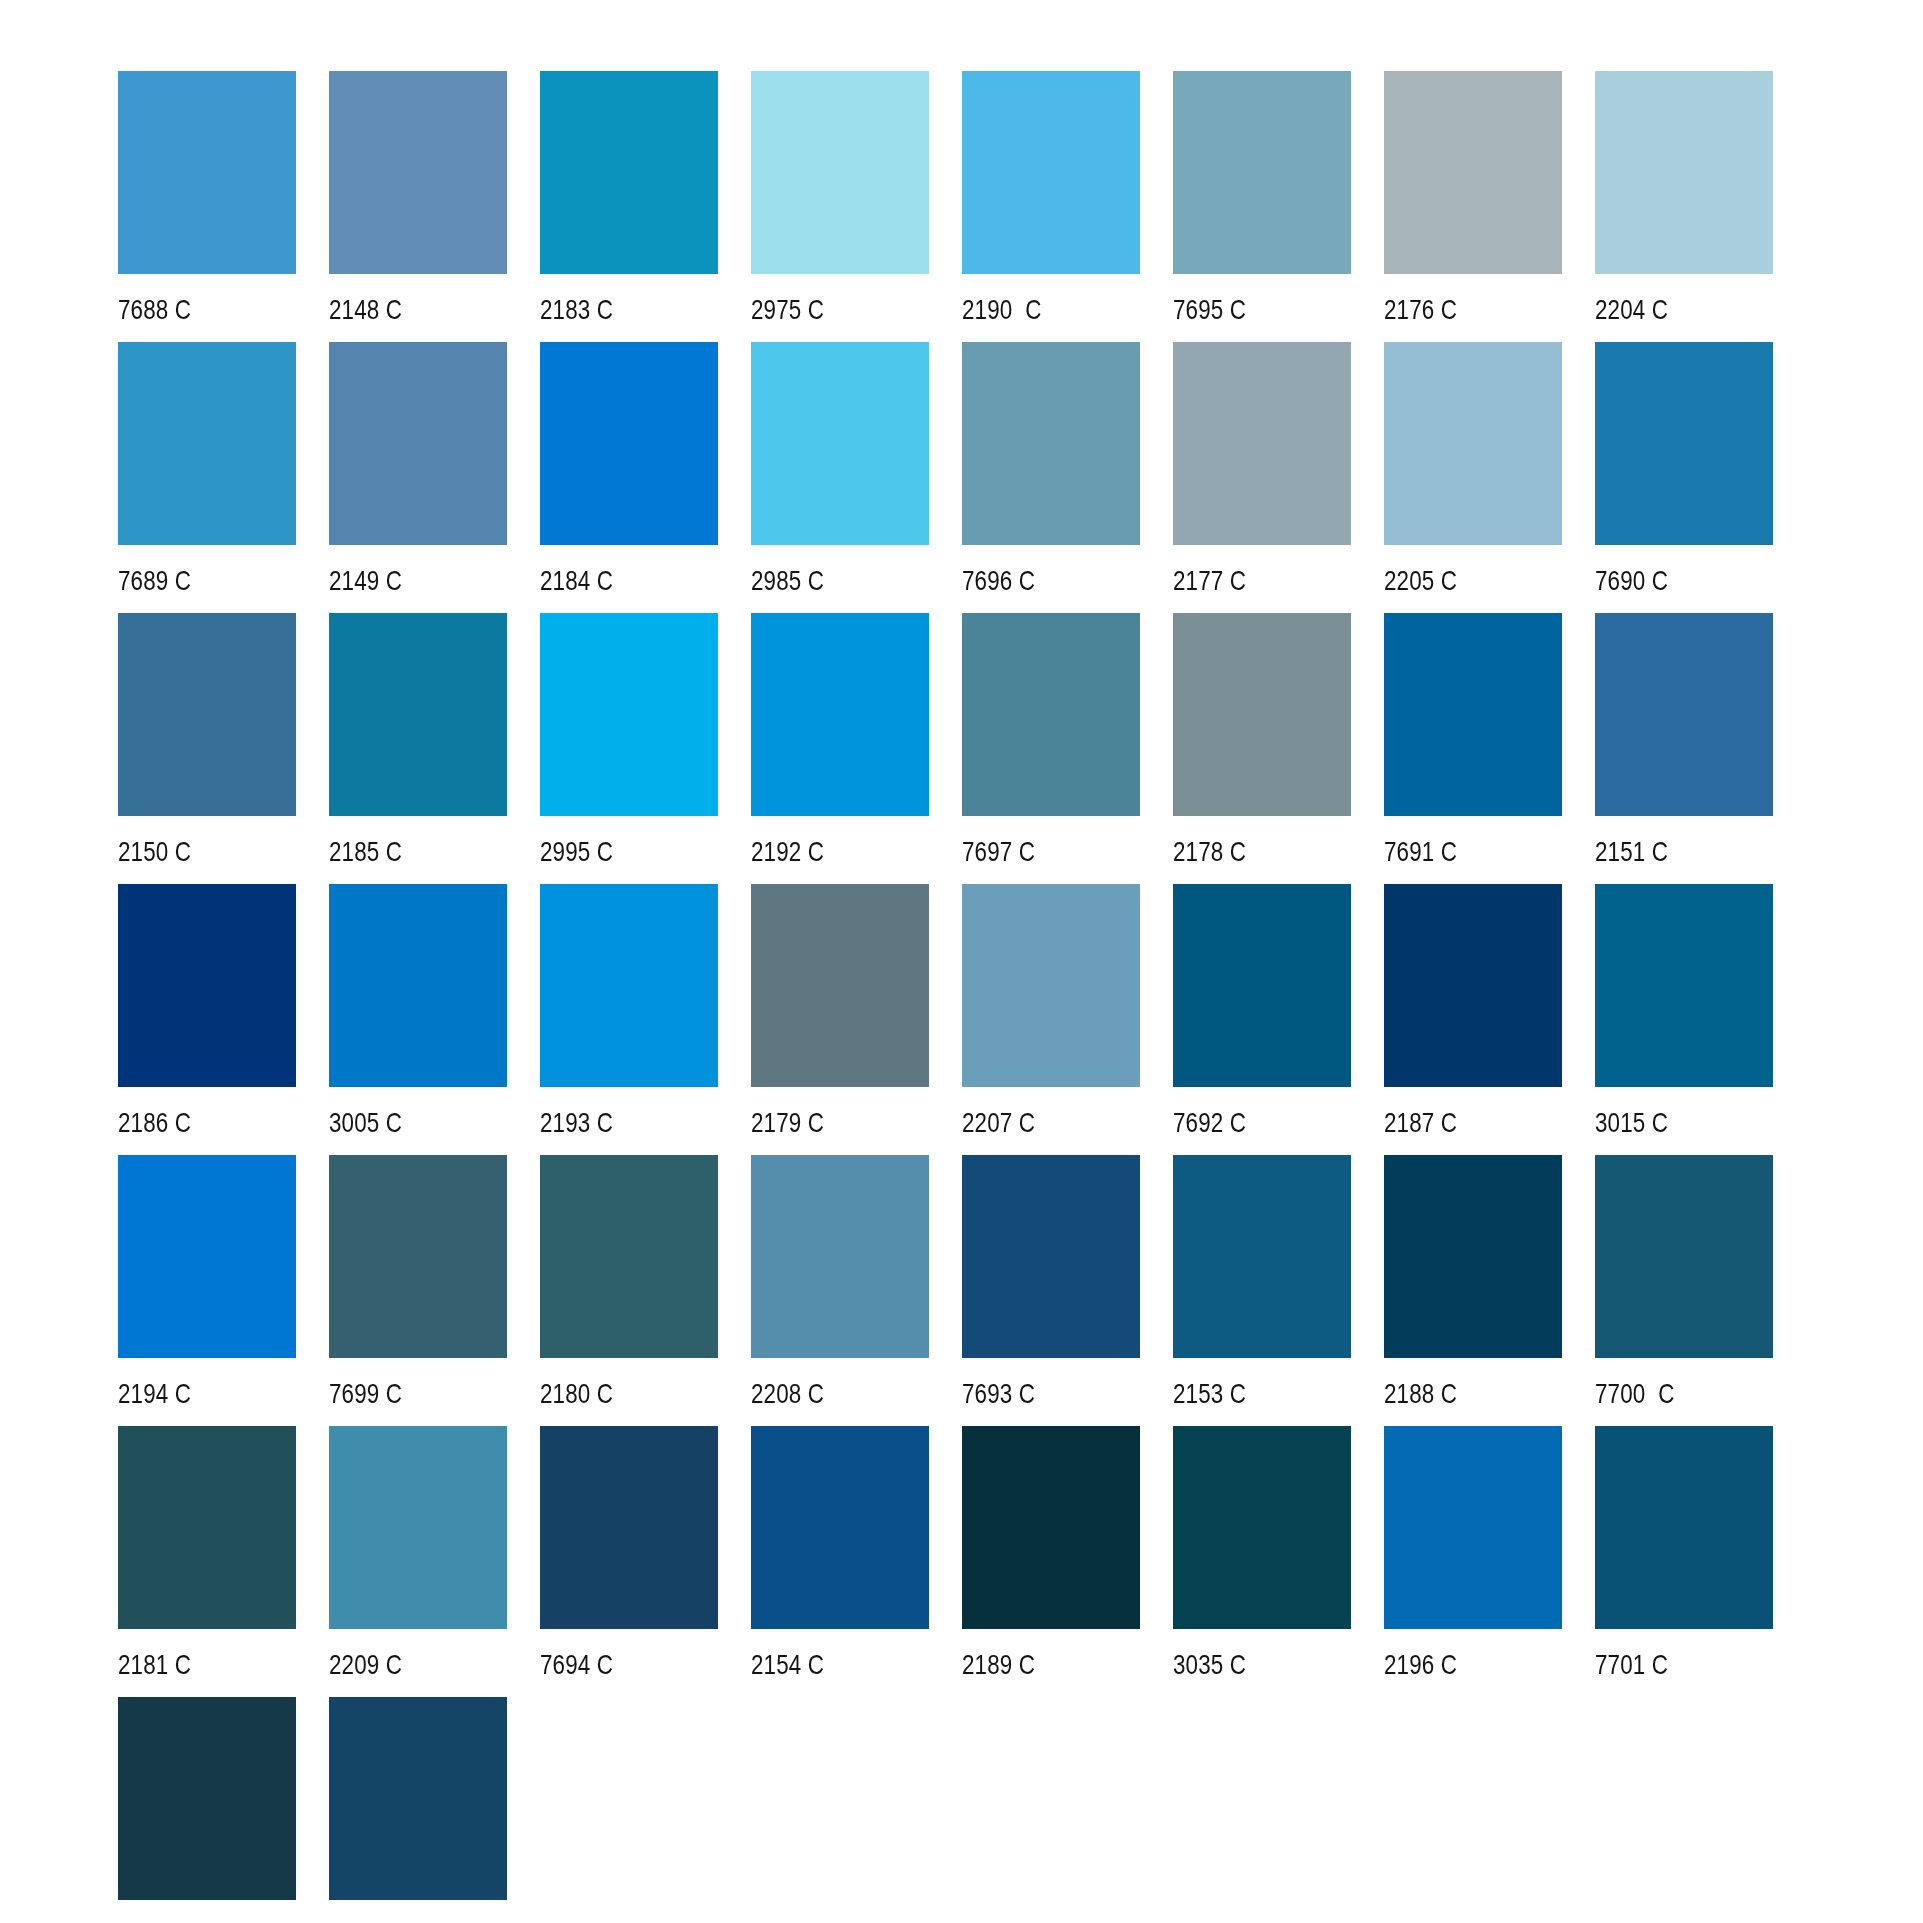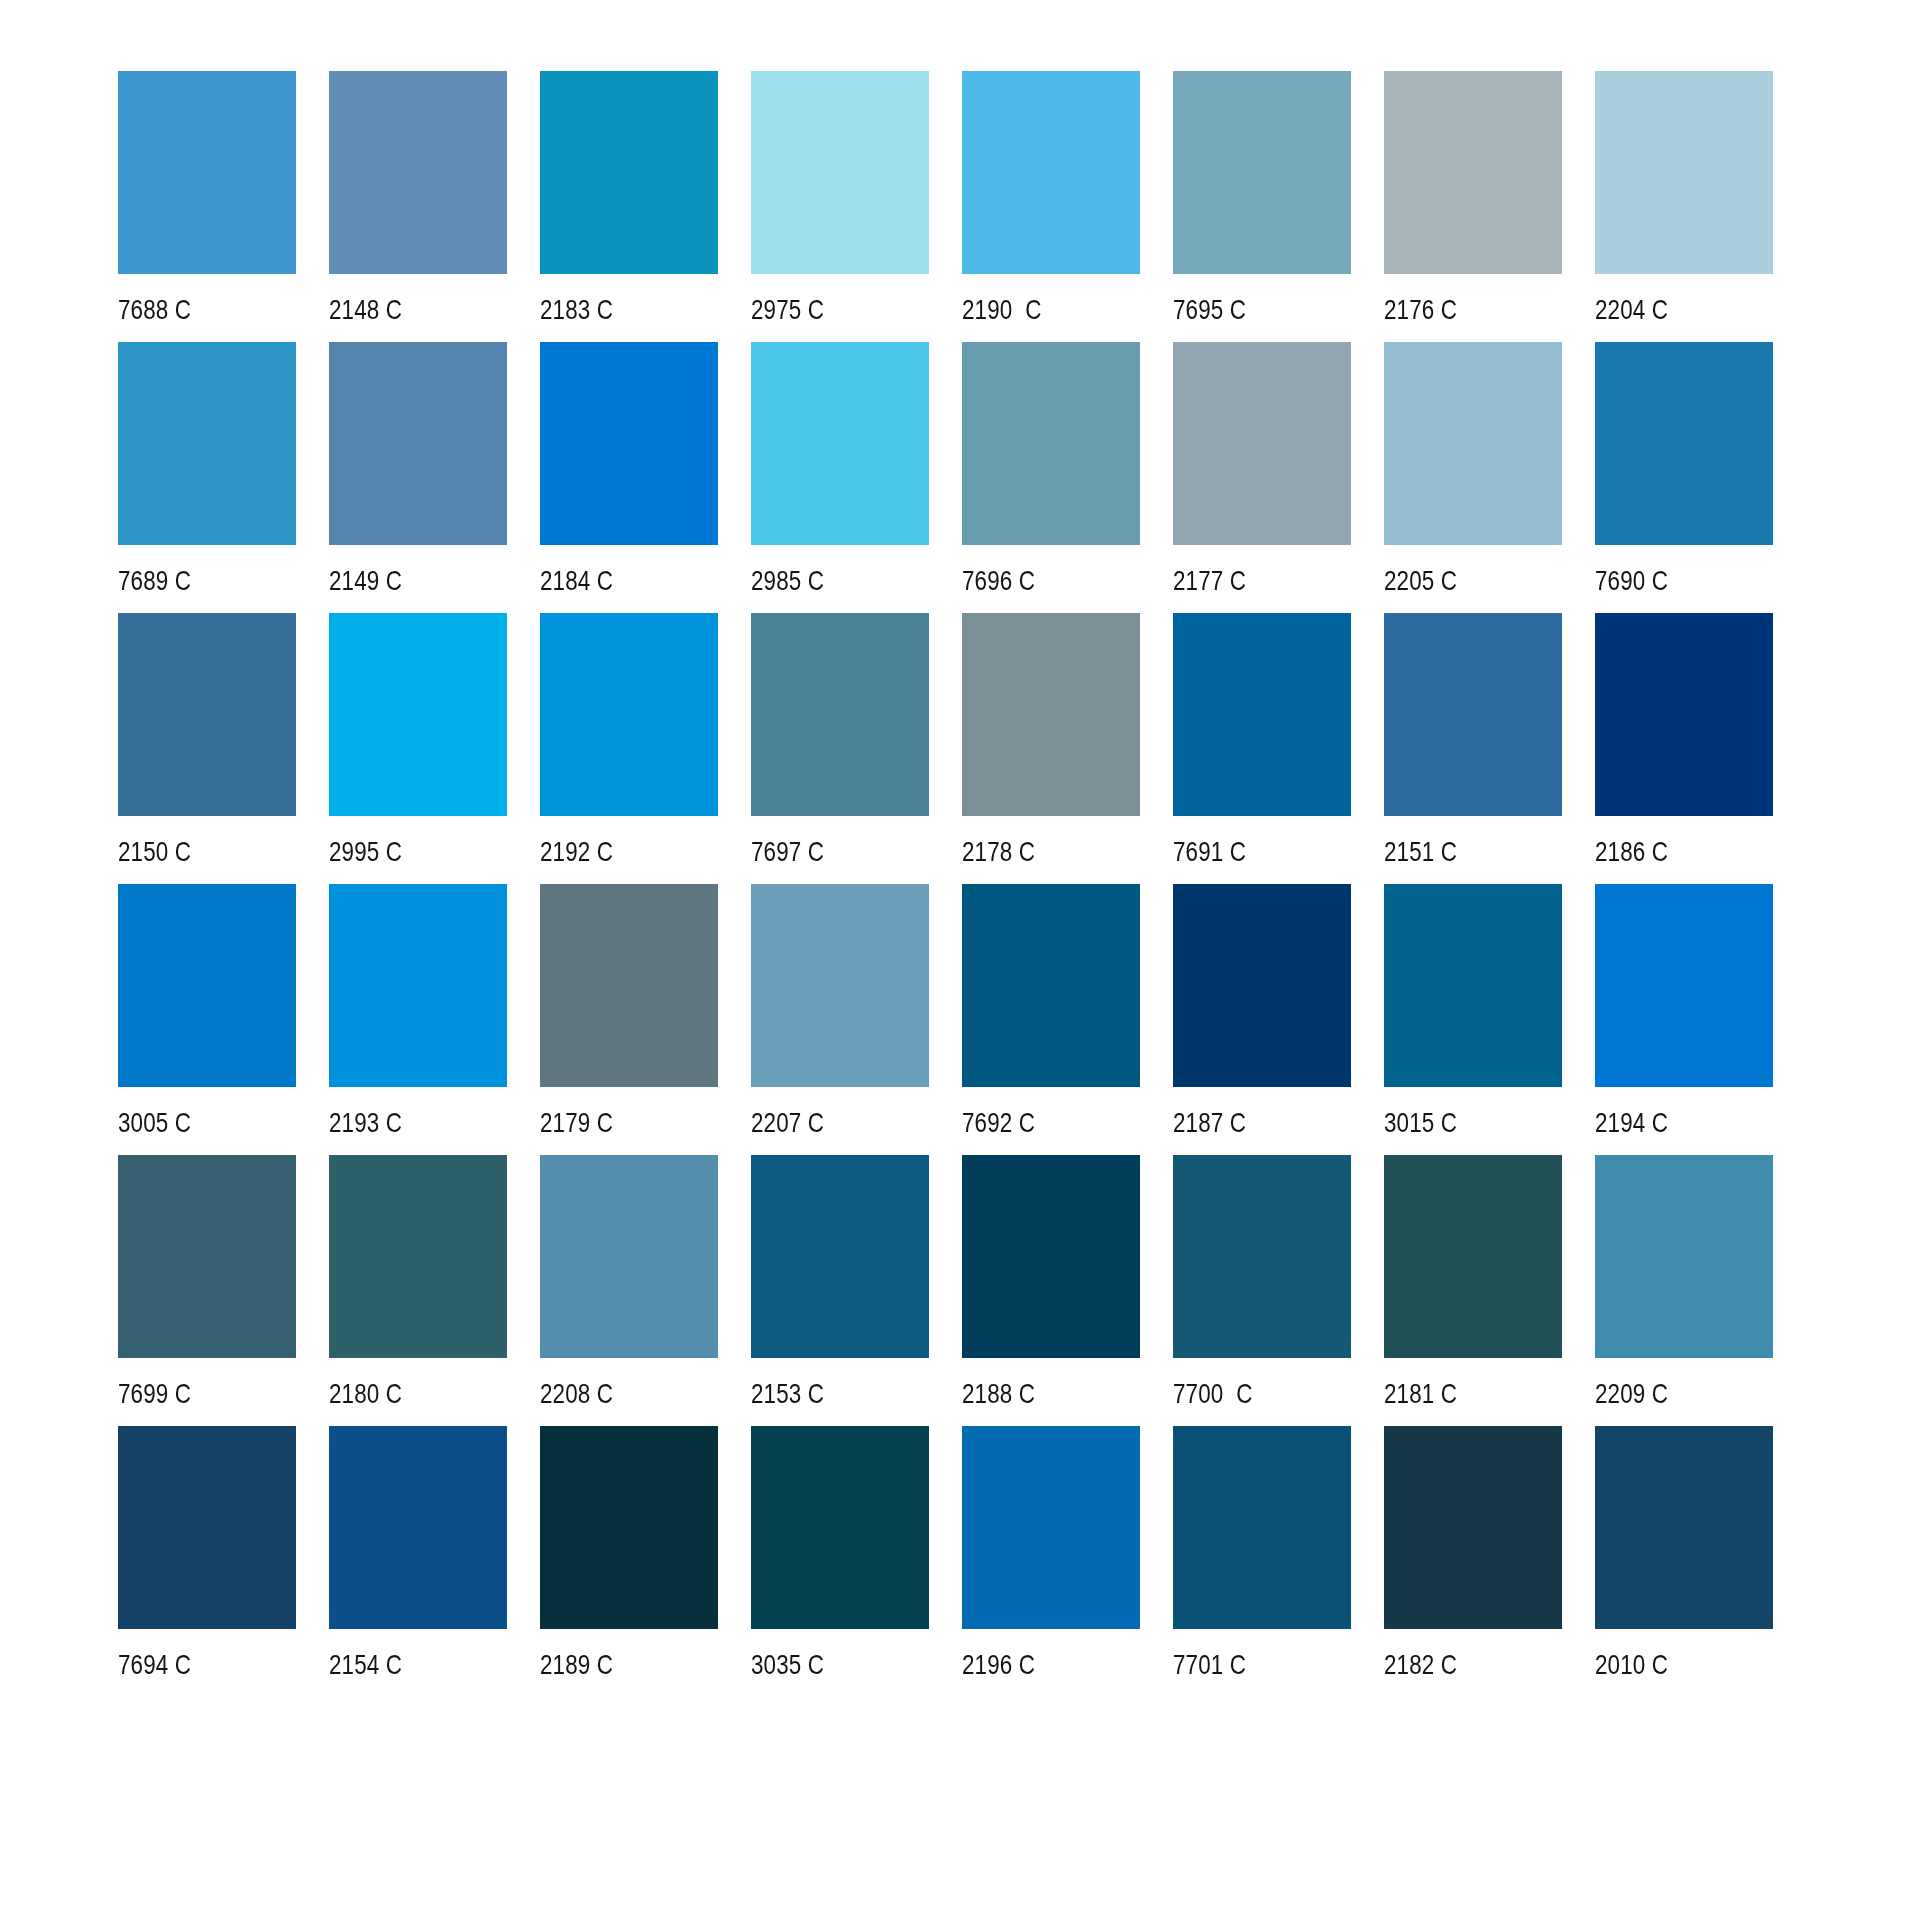--- a/index.html
+++ b/index.html
@@ -123,20 +123,24 @@
       </div>
       <div class="swatch-cell">
         <div class="swatch-chip" style="background-color: rgb(26, 122, 173);"></div>
         <span class="swatch-label">7690 C</span>
       </div>
       <div class="swatch-cell">
         <div class="swatch-chip" style="background-color: rgb(54, 112, 153);"></div>
         <span class="swatch-label">2150 C</span>
       </div>
       <div class="swatch-cell">
+        <div class="swatch-chip" style="background-color: rgb(11, 122, 158);"></div>
+        <span class="swatch-label">2185 C</span>
+      </div>
+      <div class="swatch-cell">
         <div class="swatch-chip" style="background-color: rgb(0, 176, 234);"></div>
         <span class="swatch-label">2995 C</span>
       </div>
       <div class="swatch-cell">
         <div class="swatch-chip" style="background-color: rgb(0, 148, 221);"></div>
         <span class="swatch-label">2192 C</span>
       </div>
       <div class="swatch-cell">
         <div class="swatch-chip" style="background-color: rgb(75, 132, 152);"></div>
         <span class="swatch-label">7697 C</span>
@@ -193,20 +197,24 @@
         <div class="swatch-chip" style="background-color: rgb(53, 96, 111);"></div>
         <span class="swatch-label">7699 C</span>
       </div>
       <div class="swatch-cell">
         <div class="swatch-chip" style="background-color: rgb(45, 96, 105);"></div>
         <span class="swatch-label">2180 C</span>
       </div>
       <div class="swatch-cell">
         <div class="swatch-chip" style="background-color: rgb(85, 142, 173);"></div>
         <span class="swatch-label">2208 C</span>
+      </div>
+      <div class="swatch-cell">
+        <div class="swatch-chip" style="background-color: rgb(19, 74, 119);"></div>
+        <span class="swatch-label">7693 C</span>
       </div>
       <div class="swatch-cell">
         <div class="swatch-chip" style="background-color: rgb(13, 91, 128);"></div>
         <span class="swatch-label">2153 C</span>
       </div>
       <div class="swatch-cell">
         <div class="swatch-chip" style="background-color: rgb(0, 61, 91);"></div>
         <span class="swatch-label">2188 C</span>
       </div>
       <div class="swatch-cell">

